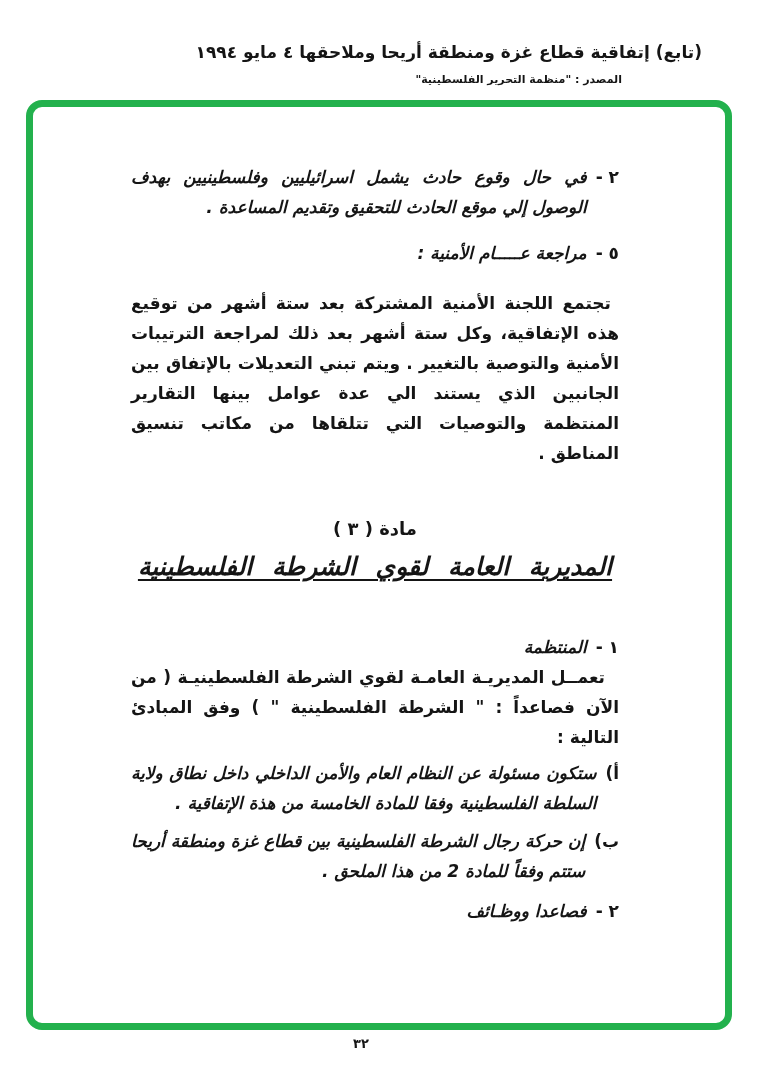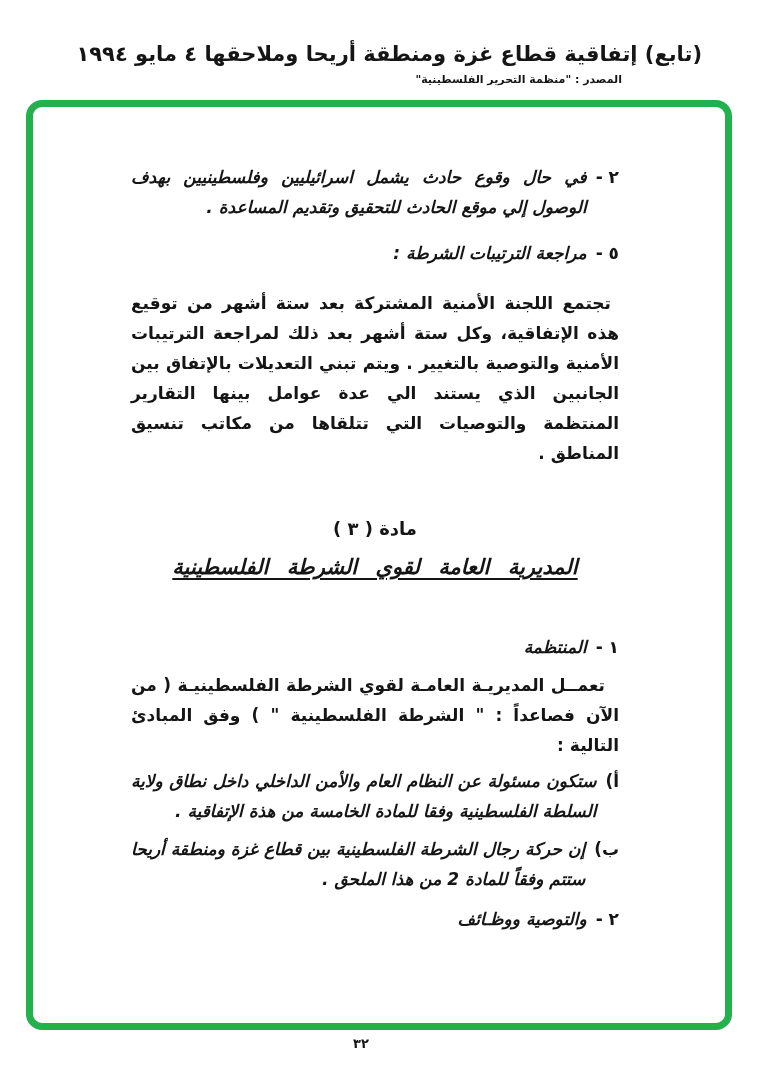--- a/index.html
+++ b/index.html
@@ -14,21 +14,21 @@
     background: #ffffff;
     overflow: hidden;
     color: #151515;
     font-family: "DejaVu Sans", sans-serif;
   }
   .doc-title {
     position: absolute;
     top: 42px;
     right: 56px;
     direction: rtl;
-    font-size: 21px;
+    font-size: 17px;
     font-weight: bold;
     white-space: nowrap;
     letter-spacing: 0.2px;
   }
   .doc-source {
     position: absolute;
     top: 73px;
     right: 136px;
     direction: rtl;
     font-size: 11px;
@@ -81,28 +81,28 @@
   .b-clause5p  { margin-top: 20px; text-indent: 8px; }
   .b-art-head  {
     margin-top: 46px;
     text-align: center;
     font-size: 18px;
   }
   .b-art-sub {
     margin-top: 8px;
     text-align: center;
     font-style: italic;
-    font-size: 21px;
+    font-size: 25px;
     word-spacing: 11px;
     text-decoration: underline;
     text-decoration-thickness: 2px;
     text-underline-offset: 4px;
   }
   .b-s1head  { margin-top: 50px; }
-  .b-s1intro { margin-top: 8px; text-indent: 14px; }
+  .b-s1intro { text-indent: 14px; }
   .b-itema   { margin-top: 6px; }
   .b-itemb   { margin-top: 8px; }
   .b-s2head  { margin-top: 10px; }
   .page-number {
     position: absolute;
     top: 1036px;
     left: 8px;
     width: 706px;
     text-align: center;
     font-size: 13px;
@@ -122,21 +122,21 @@
   <div class="green-frame">
     <div class="content">
 
       <div class="item b-clause2">
         <span class="marker">٢ -</span>
         <span class="itext">في حال وقوع حادث يشمل اسرائيليين وفلسطينيين بهدف الوصول إلي موقع الحادث للتحقيق وتقديم المساعدة .</span>
       </div>
 
       <div class="item b-clause5h">
         <span class="marker">٥ -</span>
-        <span class="itext">مراجعة الترتيبات الشرطة :</span>
+        <span class="itext">مراجعة عـــــام الأمنية :</span>
       </div>
 
       <p class="para b-clause5p">تجتمع اللجنة الأمنية المشتركة بعد ستة أشهر من توقيع هذه الإتفاقية، وكل ستة أشهر بعد ذلك لمراجعة الترتيبات الأمنية والتوصية بالتغيير . ويتم تبني التعديلات بالإتفاق بين الجانبين الذي يستند الي عدة عوامل بينها التقارير المنتظمة والتوصيات التي تتلقاها من مكاتب تنسيق المناطق .</p>
 
       <div class="b-art-head">مادة  ( ٣ )</div>
 
       <div class="b-art-sub">المديرية العامة لقوي الشرطة الفلسطينية</div>
 
       <div class="item b-s1head">
         <span class="marker">١ -</span>
@@ -150,21 +150,21 @@
         <span class="itext">ستكون مسئولة عن النظام العام والأمن الداخلي داخل نطاق ولاية السلطة الفلسطينية وفقا للمادة الخامسة من هذة الإتفاقية .</span>
       </div>
 
       <div class="item b-itemb">
         <span class="marker">ب)</span>
         <span class="itext">إن حركة رجال الشرطة الفلسطينية بين قطاع غزة ومنطقة أريحا ستتم وفقاً للمادة 2 من هذا الملحق .</span>
       </div>
 
       <div class="item b-s2head">
         <span class="marker">٢ -</span>
-        <span class="itext">والتوصية ووظـائف</span>
+        <span class="itext">فصاعدا ووظـائف</span>
       </div>
 
     </div>
   </div>
 
   <div class="page-number">٣٢</div>
 
 </div>
 
 </body></html>

